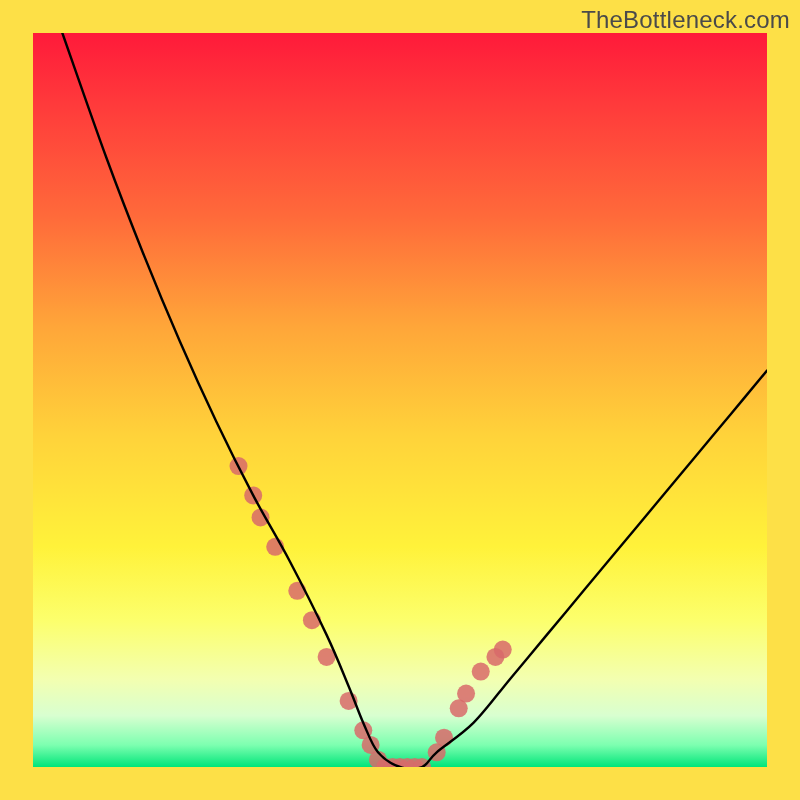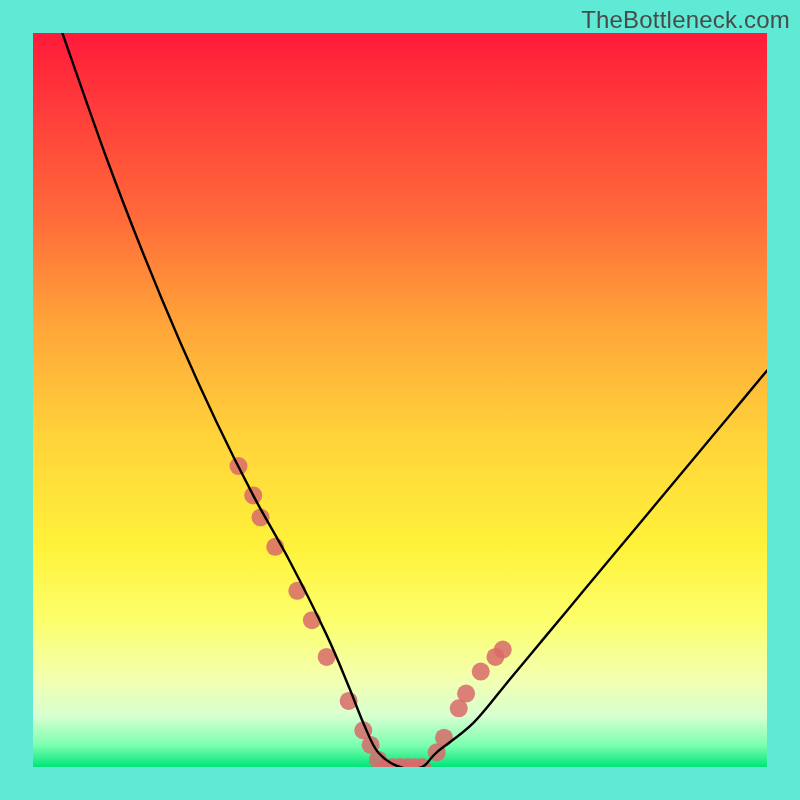--- a/index.html
+++ b/index.html
@@ -10,21 +10,21 @@
     overflow: hidden;
     background: #000;
     font-family: Arial, Helvetica, sans-serif;
   }
   .frame {
     position: absolute;
     left: 0;
     top: 0;
     width: 800px;
     height: 800px;
-    background: #5eead4;
+    background: #fde047;
   }
   .plot {
     position: absolute;
     left: 33px;
     top: 33px;
     width: 734px;
     height: 734px;
     background: linear-gradient(to bottom,
       #ff1a3a 0%,
       #ff3b3b 10%,

